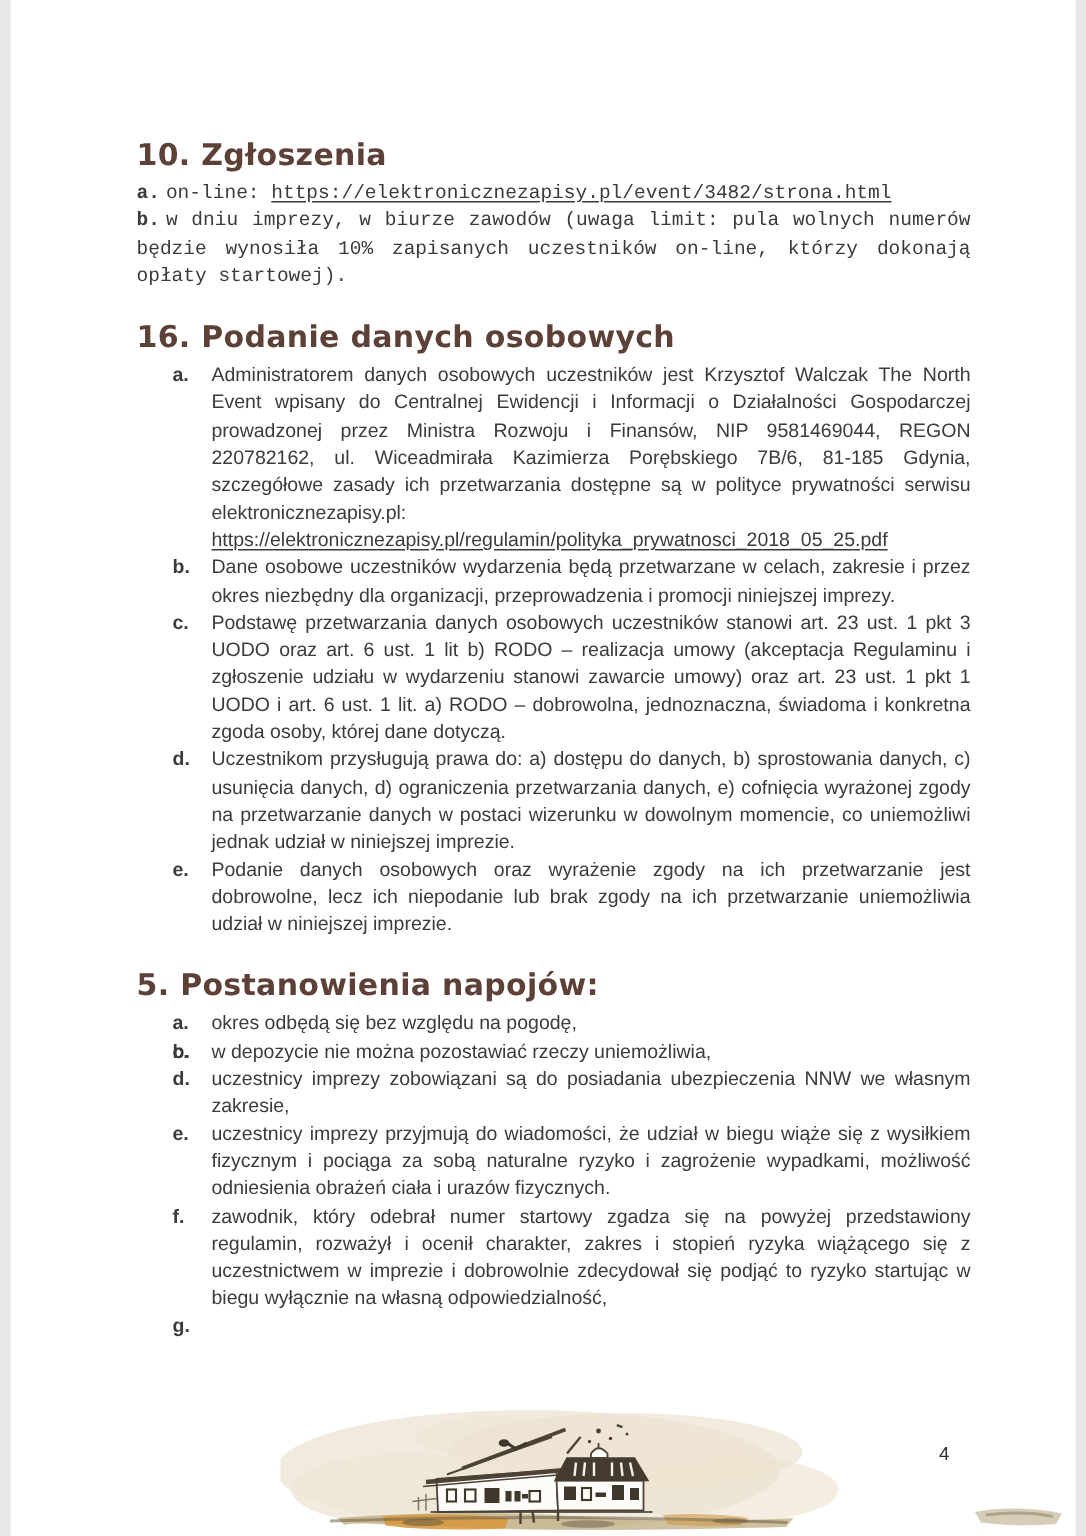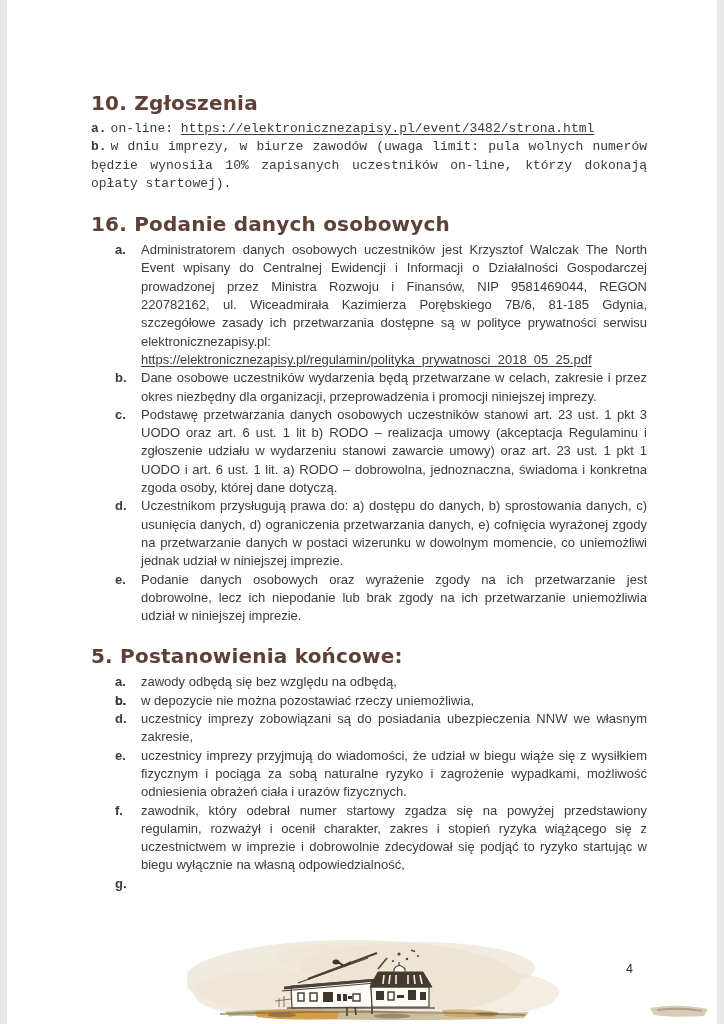--- a/index.html
+++ b/index.html
@@ -85,23 +85,23 @@
         <h2><span>16.</span><span> Podanie danych osobowych</span></h2>
         <div class="items">
           <p class="item"><span class="marker">a.</span><span class="item-body">Administratorem danych osobowych uczestników jest Krzysztof Walczak The North Event wpisany do Centralnej Ewidencji i Informacji o Działalności Gospodarczej prowadzonej przez Ministra Rozwoju i Finansów, NIP 9581469044, REGON 220782162, ul. Wiceadmirała Kazimierza Porębskiego 7B/6, 81-185 Gdynia, szczegółowe zasady ich przetwarzania dostępne są w polityce prywatności serwisu elektronicznezapisy.pl:<br><a class="doc-link" href="#">https://elektronicznezapisy.pl/regulamin/polityka_prywatnosci_2018_05_25.pdf</a></span></p>
           <p class="item"><span class="marker">b.</span><span class="item-body">Dane osobowe uczestników wydarzenia będą przetwarzane w celach, zakresie i przez okres niezbędny dla organizacji, przeprowadzenia i promocji niniejszej imprezy.</span></p>
           <p class="item"><span class="marker">c.</span><span class="item-body">Podstawę przetwarzania danych osobowych uczestników stanowi art. 23 ust. 1 pkt 3 UODO oraz art. 6 ust. 1 lit b) RODO – realizacja umowy (akceptacja Regulaminu i zgłoszenie udziału w wydarzeniu stanowi zawarcie umowy) oraz art. 23 ust. 1 pkt 1 UODO i art. 6 ust. 1 lit. a) RODO – dobrowolna, jednoznaczna, świadoma i konkretna zgoda osoby, której dane dotyczą.</span></p>
           <p class="item"><span class="marker">d.</span><span class="item-body">Uczestnikom przysługują prawa do: a) dostępu do danych, b) sprostowania danych, c) usunięcia danych, d) ograniczenia przetwarzania danych, e) cofnięcia wyrażonej zgody na przetwarzanie danych w postaci wizerunku w dowolnym momencie, co uniemożliwi jednak udział w niniejszej imprezie.</span></p>
           <p class="item"><span class="marker">e.</span><span class="item-body">Podanie danych osobowych oraz wyrażenie zgody na ich przetwarzanie jest dobrowolne, lecz ich niepodanie lub brak zgody na ich przetwarzanie uniemożliwia udział w niniejszej imprezie.</span></p>
         </div>
       </section>
       <section class="doc-section s12">
-        <h2><span>5.</span><span> Postanowienia końcowe:</span></h2>
+        <h2><span>5.</span><span> Postanowienia napojów:</span></h2>
         <div class="items">
-          <p class="item"><span class="marker">a.</span><span class="item-body">zawody odbędą się bez względu na odbędą,</span></p>
+          <p class="item"><span class="marker">a.</span><span class="item-body">okres odbędą się bez względu na pogodę,</span></p>
           <p class="item"><span class="marker">b.</span></p>
           <p class="item"><span class="marker">c.</span><span class="item-body">w depozycie nie można pozostawiać rzeczy uniemożliwia,</span></p>
           <p class="item"><span class="marker">d.</span><span class="item-body">uczestnicy imprezy zobowiązani są do posiadania ubezpieczenia NNW we własnym zakresie,</span></p>
           <p class="item"><span class="marker">e.</span><span class="item-body">uczestnicy imprezy przyjmują do wiadomości, że udział w biegu wiąże się z wysiłkiem fizycznym i pociąga za sobą naturalne ryzyko i zagrożenie wypadkami, możliwość odniesienia obrażeń ciała i urazów fizycznych.</span></p>
           <p class="item"><span class="marker">f.</span><span class="item-body">zawodnik, który odebrał numer startowy zgadza się na powyżej przedstawiony regulamin, rozważył i ocenił charakter, zakres i stopień ryzyka wiążącego się z uczestnictwem w imprezie i dobrowolnie zdecydował się podjąć to ryzyko startując w biegu wyłącznie na własną odpowiedzialność,</span></p>
           <p class="item"><span class="marker">g.</span></p>
         </div>
       </section>
     </main>
 

